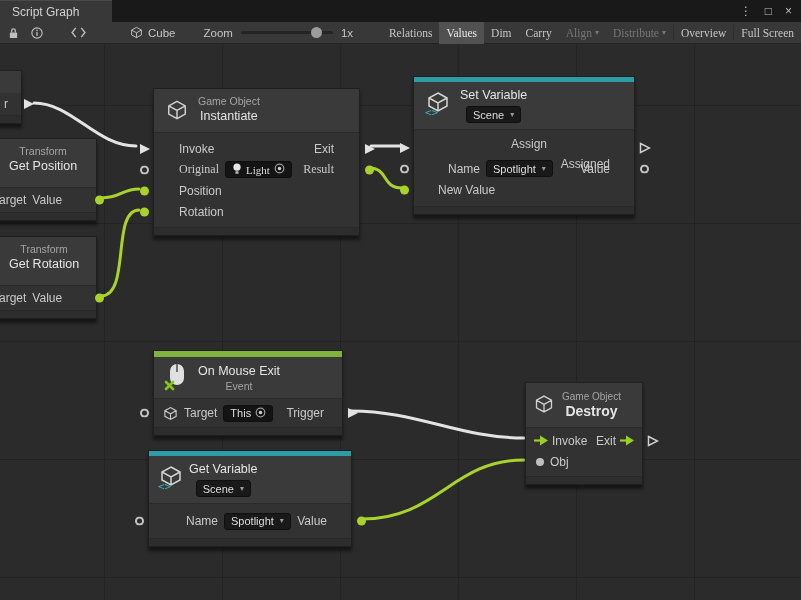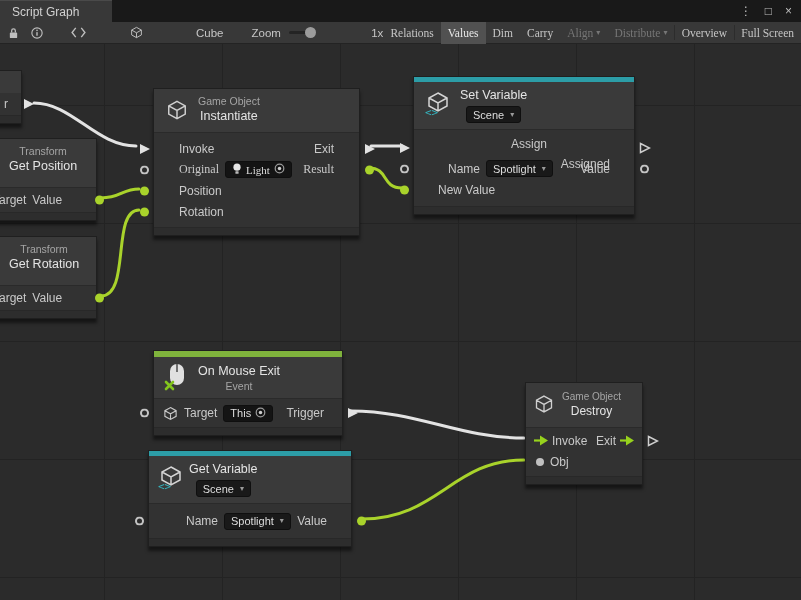--- a/index.html
+++ b/index.html
@@ -9,21 +9,21 @@
   
   .tabbar{position:absolute;top:0;left:0;right:0;height:22px;background:#191919;display:flex;align-items:stretch;}
   .tab{height:22px;min-width:112px;background:#383838;border-top:1px solid #4a4a4a;color:#d2d2d2;
        font-size:12px;display:flex;align-items:center;padding:0 12px;}
   .win-controls{margin-left:auto;display:flex;align-items:center;gap:13px;padding-right:9px;color:#bdbdbd;font-size:12px;}
 
   
   .toolbar{position:absolute;top:22px;left:0;right:0;height:22px;background:#383838;border-bottom:1px solid #232323;
            display:flex;align-items:center;font-size:11.5px;color:#c6c6c6;}
   .ticon{display:inline-flex;align-items:center;justify-content:center;}
-  .tlabel{white-space:nowrap;margin-left:48px;}
+  .tlabel{white-space:nowrap;}
   .tbtn{background:transparent;border:none;color:#c6c6c6;font-size:11.5px;height:22px;padding:0 7px;
         display:inline-flex;align-items:center;gap:3px;font-family:Liberation Serif, serif;white-space:nowrap;}
   .tbtn.selected{background:#515151;color:#e8e8e8;}
   .tbtn.disabled{color:#767676;}
   .tbtn .caret{font-size:8px;line-height:1;}
   .tsep{width:1px;height:15px;background:#2c2c2c;}
   .slider{position:relative;width:92px;height:3px;background:#242424;border-radius:2px;margin:0 8px 0 8px;}
   .knob{position:absolute;top:-4px;width:11px;height:11px;border-radius:50%;background:#9c9c9c;margin-left:-6px;}
 
   
@@ -412,21 +412,21 @@
 
     <div class="node" style="left:525px;top:338px;width:118px;">
       <div class="nheader" style="height:44px;">
         <span class="nicon" style="left:8px;top:11px;">
           <svg width="20" height="20" viewBox="0 0 24 24">
               <path d="M12 2.5 L21 7.5 L21 16.5 L12 21.5 L3 16.5 L3 7.5 Z M3 7.5 L12 12.5 L21 7.5 M12 12.5 L12 21.5" fill="none" stroke="#d0d0d0" stroke-width="1.6"></path>
             </svg>
           </span>
         <div class="ntext" style="left:36px;top:7px;">
           <div class="ncat" style="font-size:10px;">Game Object</div>
-          <div class="ntitle" style="font-size:12px;">Destroy</div>
+          <div class="ntitle" style="font-size:14px;font-weight:bold;">Destroy</div>
         </div>
       </div>
       <div class="nbody" style="padding:2px 0 4px 0;">
         <div class="row" style="padding:0 8px;gap:4px;">
           <span class="inport">
             <svg width="14" height="11" viewBox="0 0 14 11">
                 <path d="M0,5.5 L7,5.5" stroke="#97d21d" stroke-width="2.2"></path>
                 <path d="M6,0.5 L14,5.5 L6,10.5 Z" fill="#97d21d"></path>
               </svg>
             </span>

